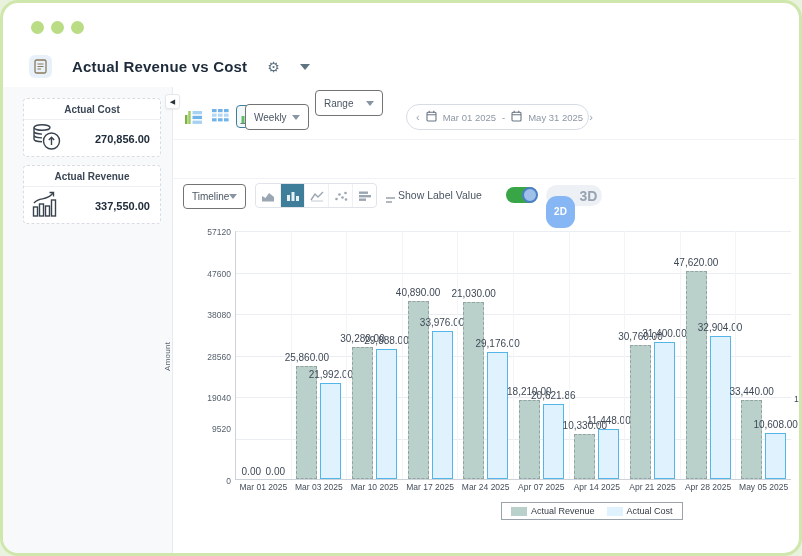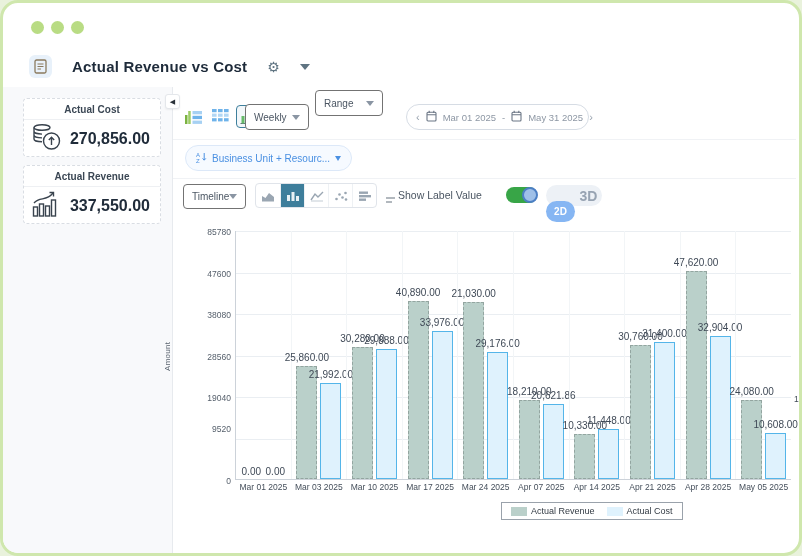--- a/index.html
+++ b/index.html
@@ -22,21 +22,21 @@
   .sidebar-bg { position:absolute; left:0; top:84px; width:169px; bottom:0; background:#f8f9fb; }
   .v-divider { position:absolute; left:169px; top:84px; width:1px; bottom:0; background:#e7eaee; }
   .collapse-handle { position:absolute; left:162px; top:91px; width:15px; height:15px; background:#fff;
          border:1px solid #e4e7eb; border-radius:3px; font-size:7px; color:#2b323a; display:flex;
          align-items:center; justify-content:center; box-shadow:0 1px 2px rgba(0,0,0,.06); }
   .kpi-card { position:absolute; left:20px; width:138px; height:59px; background:#fff;
          border:1px dashed #d9dde3; border-radius:4px; overflow:hidden; }
   .kpi-head { height:21px; display:flex; align-items:center; justify-content:center; font-size:10px;
          font-weight:bold; color:#3b4754; border-bottom:1px solid #eef0f3; }
   .kpi-body { height:37px; display:flex; align-items:center; justify-content:space-between; padding:0 10px 0 8px; }
-  .kpi-value { font-size:16px; font-weight:bold; color:#202c3a; }
+  .kpi-value { font-size:11px; font-weight:bold; color:#202c3a; }
 
   
   .row-sep { position:absolute; left:170px; right:3px; height:1px; background:#f0f2f5; }
   .select { position:absolute; height:26px; background:#fff; border:1px solid #737373; border-radius:4px;
          display:flex; align-items:center; justify-content:space-between; padding:0 8px; font-size:10px; color:#4b5663; }
   .chev { width:0; height:0; border-left:4px solid transparent; border-right:4px solid transparent; border-top:5px solid #8a95a3; }
   .view-icons { position:absolute; left:179px; top:102px; display:flex; align-items:center; gap:4px; }
   .vi-cell { width:23px; height:23px; display:flex; align-items:center; justify-content:center; border-radius:4px; }
   .vi-cell.active { border:1.5px solid #3e7f9c; background:#f2f7fa; }
   .datepill { position:absolute; left:403px; top:101px; width:183px; height:26px; border:1px solid #d6dce4;
@@ -51,21 +51,21 @@
   .seg-cell { width:24px; height:100%; display:flex; align-items:center; justify-content:center; border-left:1px solid #eef1f4; }
   .seg-cell:first-child { border-left:none; }
   .seg-cell.active { background:#3e7e9b; }
   .lblval { position:absolute; left:395px; top:186px; font-size:10.5px; color:#4b5663; }
   .filter-ic { position:absolute; left:383px; top:188px; }
   .toggle { position:absolute; left:503px; top:184px; width:31px; height:16px; border-radius:8px; background:#38a547; }
   .knob { position:absolute; right:-1px; top:0px; width:16px; height:16px; border-radius:50%;
           background:#9fc0e8; border:2.5px solid #4c7fc4; }
   .dimpill { position:absolute; left:543px; top:182px; height:21px; background:#edf1f6; border-radius:11px;
           display:flex; align-items:center; }
-  .dim2d { width:29px; height:21px; background:#86b6f3; color:#fff; border-radius:11px; font-size:10px;
+  .dim2d { width:29px; height:32px; background:#86b6f3; color:#fff; border-radius:11px; font-size:10px;
           font-weight:bold; display:flex; align-items:center; justify-content:center;margin-top:32px; }
   .dim3d { width:27px; color:#97a3b2; font-size:14px; font-weight:bold; text-align:center; }
 
   
   .ylabel { position:absolute; left:160px; top:368px; font-size:8px; color:#5a646f;
             transform:rotate(-90deg); transform-origin:left top; letter-spacing:.3px; }
   .yaxis { position:absolute; left:186px; top:228px; width:42px; height:249px; }
   .ytick { position:absolute; right:0; font-size:8.5px; color:#555f6b; }
   .plot { position:absolute; left:232px; top:228px; width:556px; height:249px;
           border-left:1px solid #ccd2d9; border-bottom:1px solid #ccd2d9; }
@@ -208,31 +208,20 @@
           <line x1="7.8" y1="0.8" x2="7.8" y2="3"></line>
           <line x1="1" y1="4.8" x2="10" y2="4.8"></line>
         </svg>
     </span>
     <span class="dtext">May 31 2025</span>
     <span class="nav" style="margin-left:auto">›</span>
   </div>
 
   <div class="row-sep" style="top:136px"></div>
 
-  <div class="chip">
-    <span>
-      <svg width="11" height="12" viewBox="0 0 11 12">
-          <text x="0" y="5.5" font-size="6" fill="#4a90e2" font-family="Liberation Sans, sans-serif">A</text>
-          <text x="0" y="12" font-size="6" fill="#4a90e2" font-family="Liberation Sans, sans-serif">Z</text>
-          <path d="M8.2 2 v7 M6.6 7.4 l1.6 1.8 1.6 -1.8" fill="none" stroke="#4a90e2" stroke-width="1"></path>
-        </svg>
-    </span>
-    <span>Business Unit + Resourc...</span>
-    <span class="chev"></span>
-  </div>
 
   <div class="row-sep" style="top:175px"></div>
 
   <div class="select" style="left:180px; top:181px; width:63px; height:25px;">
     <span>Timeline</span>
     <span class="chev"></span>
   </div>
 
   <div class="seg">
     <span class="seg-cell">
@@ -293,21 +282,21 @@
   </div>
 
   <span class="ylabel">Amount</span>
   <div class="yaxis">
       <span class="ytick" style="top: 245px;">0</span>
       <span class="ytick" style="top: 193px;">9520</span>
       <span class="ytick" style="top: 162px;">19040</span>
       <span class="ytick" style="top: 120.5px;">28560</span>
       <span class="ytick" style="top: 79px;">38080</span>
       <span class="ytick" style="top: 37.5px;">47600</span>
-      <span class="ytick" style="top: -4px;">85780</span>
+      <span class="ytick" style="top: -4px;">57120</span>
     </div>
   <div class="plot">
     <div class="gridline" style="top: 207.5px;"></div>
       <div class="gridline" style="top: 166px;"></div>
       <div class="gridline" style="top: 124.5px;"></div>
       <div class="gridline" style="top: 83px;"></div>
       <div class="gridline" style="top: 41.5px;"></div>
       <div class="gridline" style="top: 0px;"></div>
       <div class="groups">
         <div class="cgroup">
@@ -366,21 +355,21 @@
         </div>
         <div class="cgroup">
           <div class="bar bar-rev" style="height: 207.6px; left: calc(50% - 22.5px);"></div>
           <span class="dlabel" style="left: calc(50% - 12px); bottom: 210.587px;">47,620.00</span>
           <div class="bar bar-cost" style="height: 143.4px; left: calc(50% + 1.5px);"></div>
           <span class="dlabel" style="left: calc(50% + 12px); bottom: 146.437px;">32,904.00</span>
           <span class="xlabel">Apr 28 2025</span>
         </div>
         <div class="cgroup">
           <div class="bar bar-rev" style="height: 78.6px; left: calc(50% - 22.5px);"></div>
-          <span class="dlabel" style="left: calc(50% - 12px); bottom: 81.6408px;">24,080.00</span>
+          <span class="dlabel" style="left: calc(50% - 12px); bottom: 81.6408px;">33,440.00</span>
           <div class="bar bar-cost" style="height: 46.2px; left: calc(50% + 1.5px);"></div>
           <span class="dlabel" style="left: calc(50% + 12px); bottom: 49.2429px;">10,608.00</span>
           <span class="xlabel">May 05 2025</span>
         </div>
       </div>
   </div>
   <span class="clipped-label">1</span>
 
   <div class="legend">
     <span class="lg-item">

